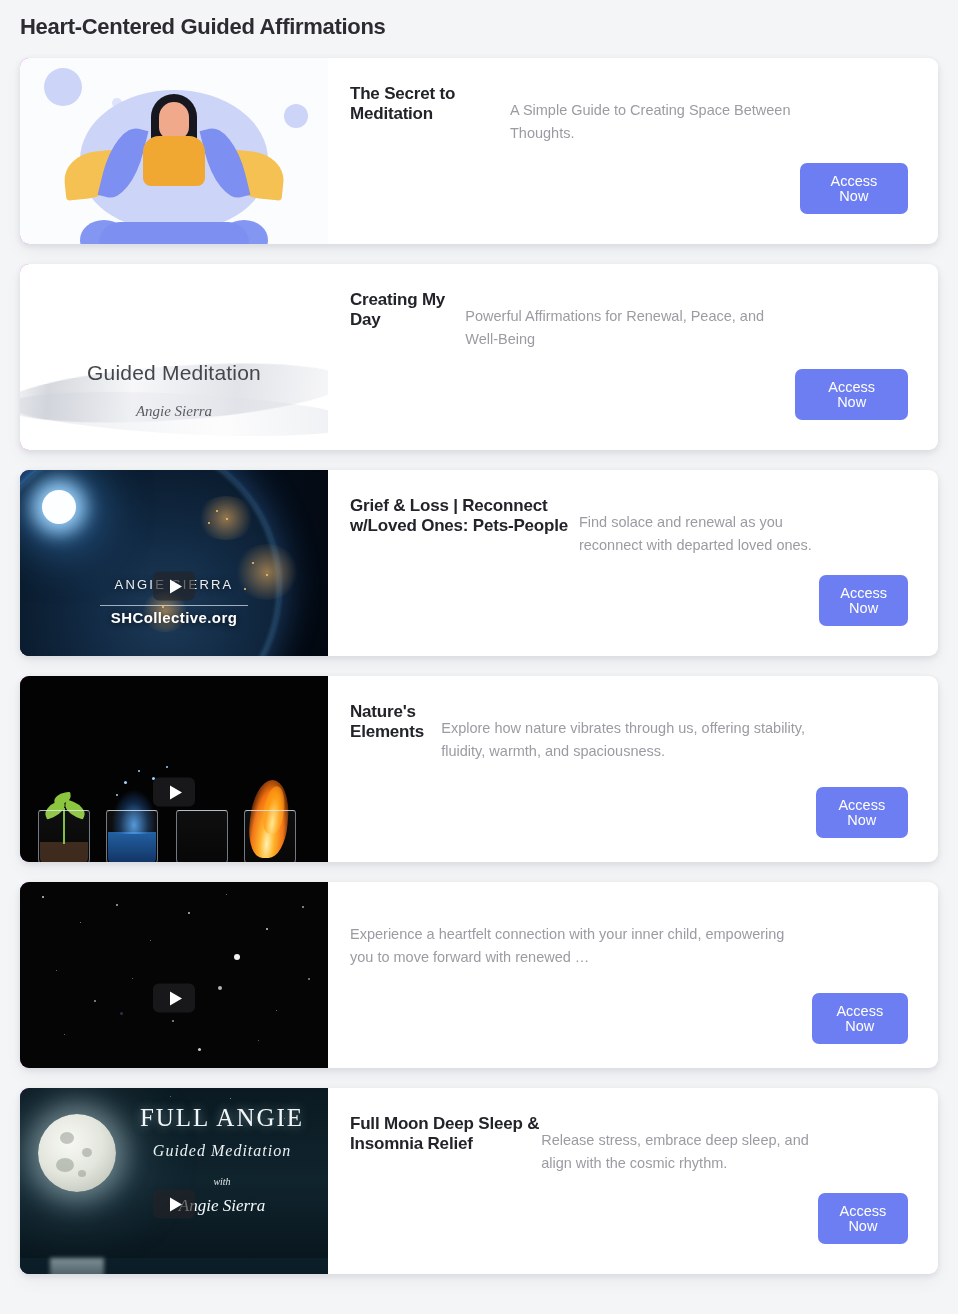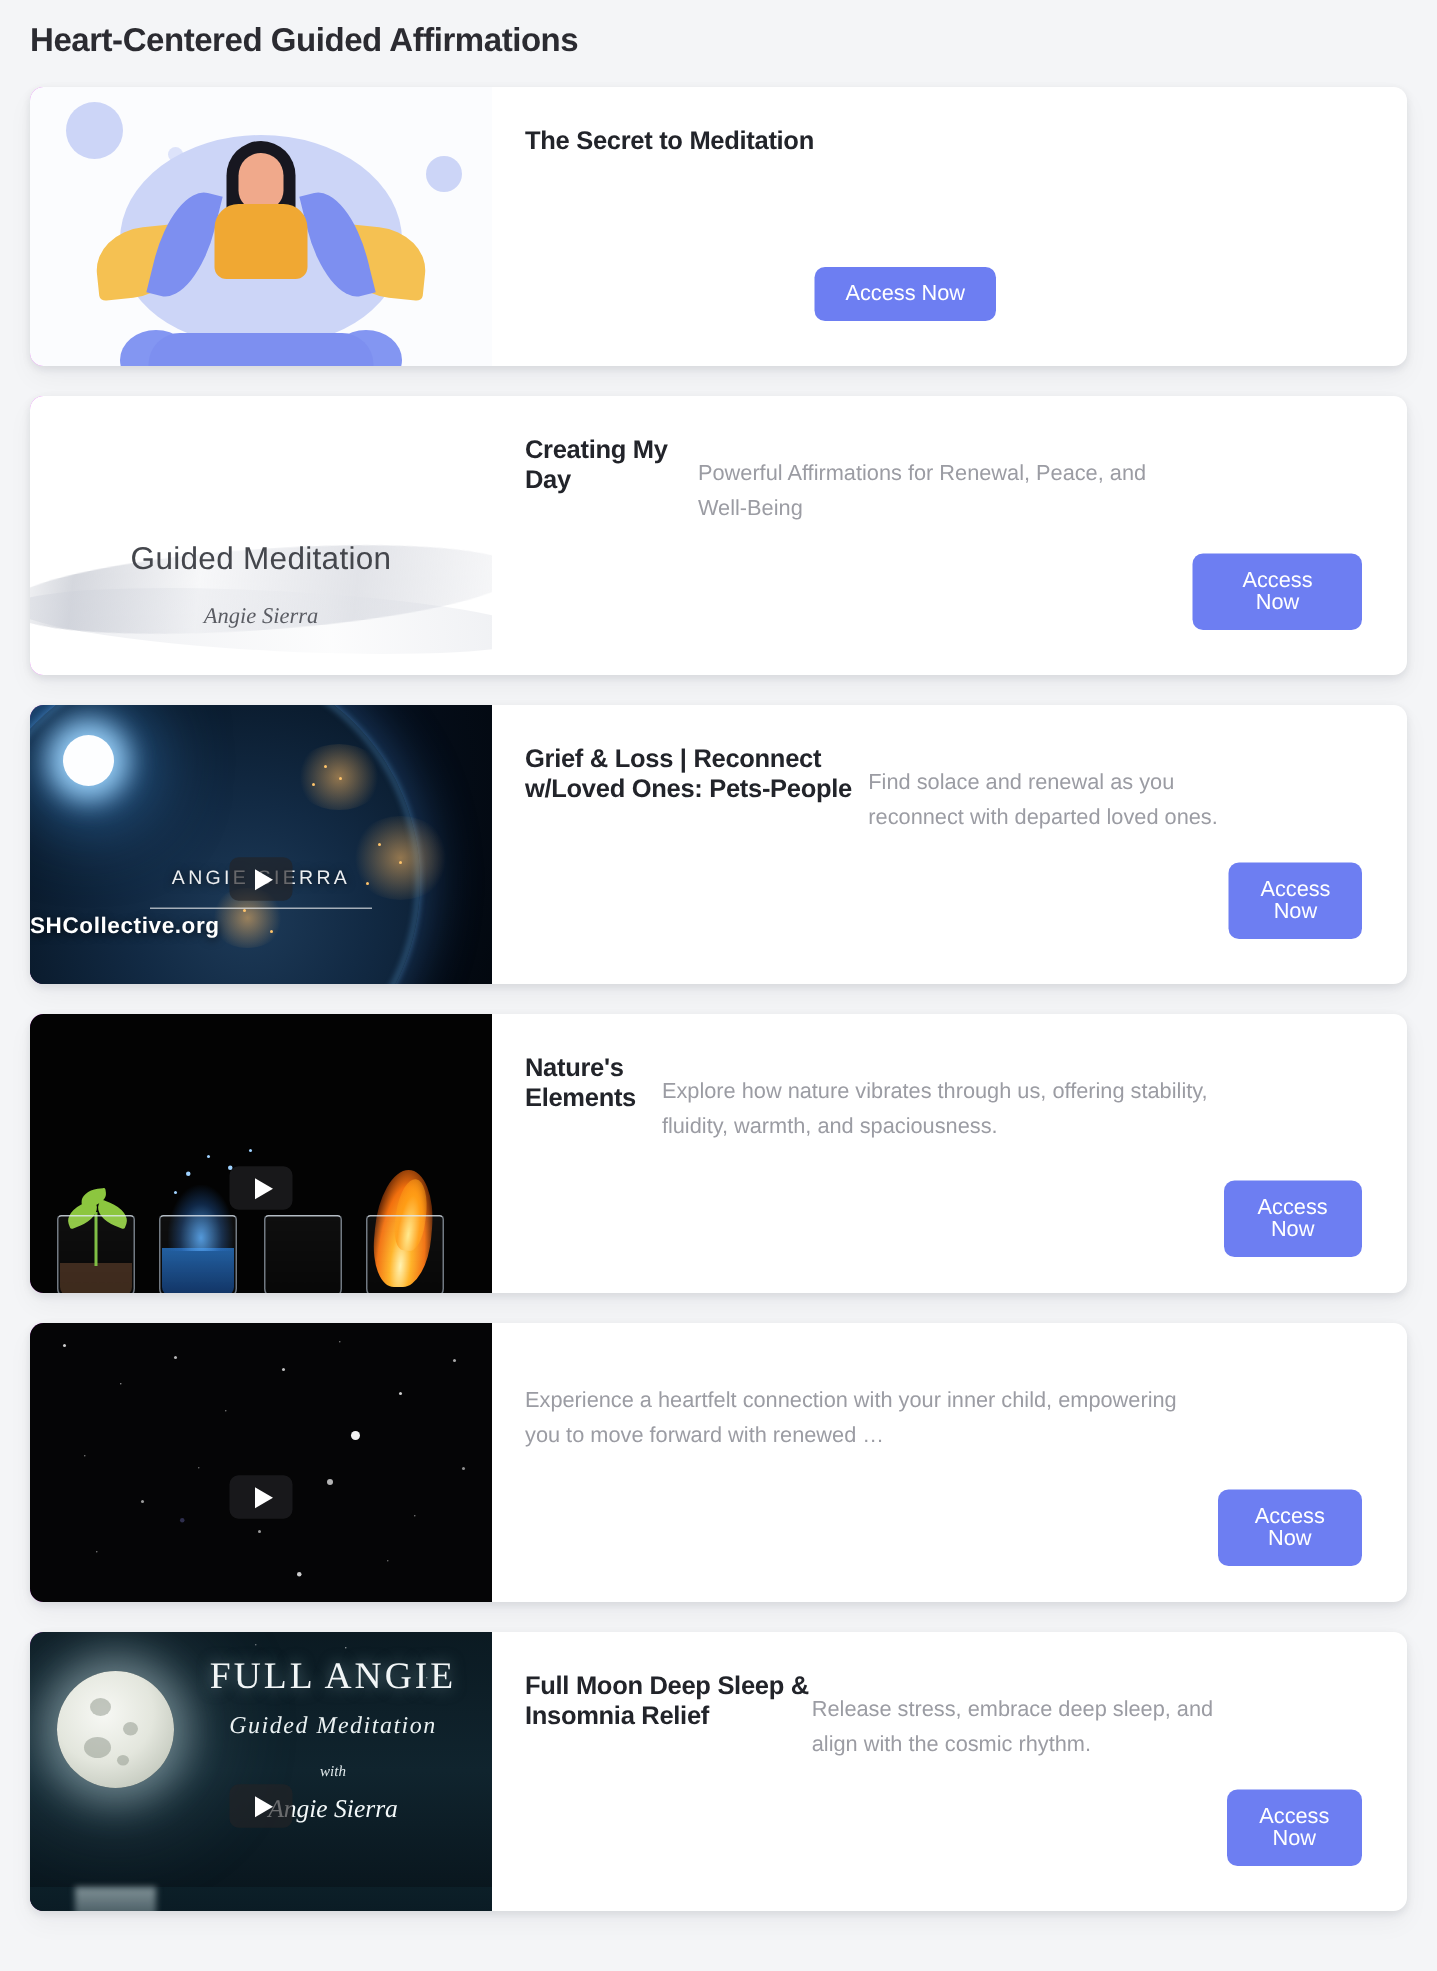--- a/index.html
+++ b/index.html
@@ -216,20 +216,21 @@
     font-size: 13px;
     letter-spacing: 2.2px;
     text-shadow: 0 1px 6px rgba(0,0,0,.7);
   }
   .earth-rule {
     position: absolute; left: 26%; right: 26%; top: 58%;
     height: 1px; background: rgba(255,255,255,0.62);
   }
   .earth-site {
     position: absolute; left: 0; right: 0; top: 60%;
+    text-align: center;
     color: #ffffff;
     font-size: 15px;
     font-weight: bold;
     letter-spacing: .4px;
     text-shadow: 0 1px 6px rgba(0,0,0,.7);
   }
 
   
   .art-elements { background: #030303; }
   .glass {
@@ -358,20 +359,21 @@
           <div class="med-face"></div>
           <div class="med-body"></div>
           <div class="med-knee kn-l"></div>
           <div class="med-knee kn-r"></div>
           <div class="med-legs"></div>
           <div class="med-ground"></div>
         </div>
       </div>
       <div class="body">
         <div class="card-title">The Secret to Meditation</div>
+        <div class="card-desc">A Simple Guide to Creating Space Between Thoughts.</div>
         <button class="access-btn">Access Now</button>
       </div>
     </div>
 
     <div class="card">
       <div class="thumb">
         <div class="thumb-inner art-white">
           <div class="wave"></div>
           <div class="wave2"></div>
           <div class="white-title">Guided Meditation</div>

